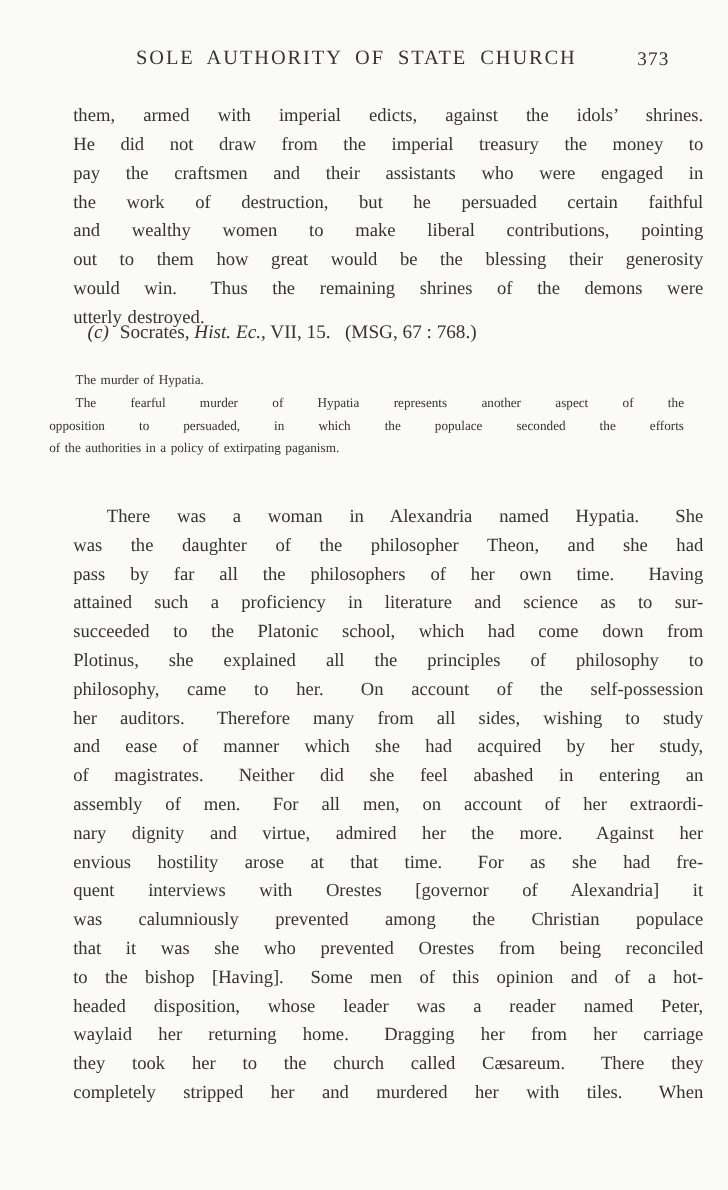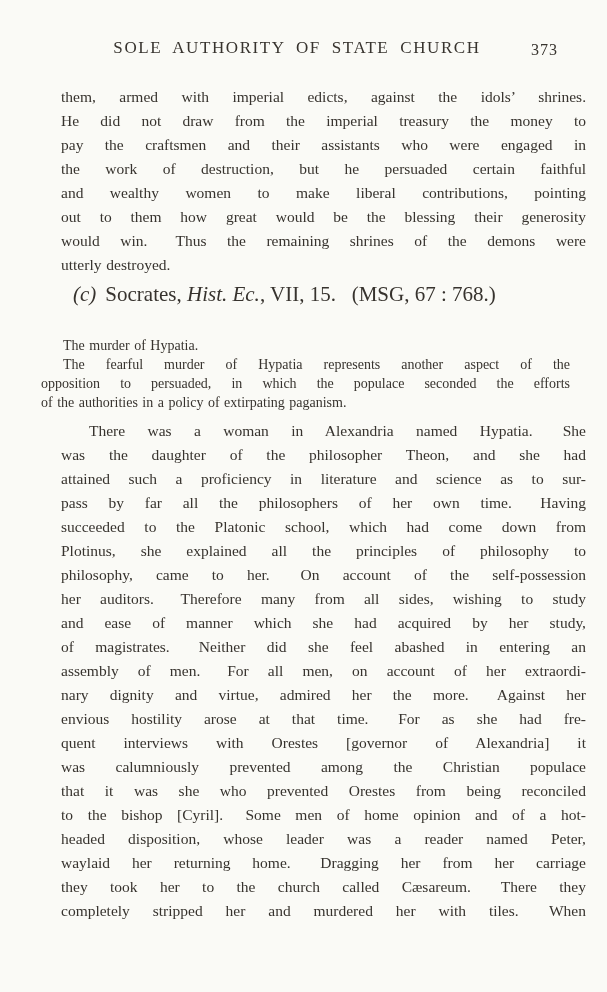--- a/index.html
+++ b/index.html
@@ -62,36 +62,36 @@
   .tline.no-just {
     text-align-last: left;
   }
 
   .intro-para   { top: 85px; }
   .extract-para { top: 419px; }
 
   
   .citation {
     position: absolute;
-    top: 281px;
+    top: 265px;
     left: 73px;
-    font-size: 21px;
+    font-size: 16px;
     line-height: 26px;
     white-space: nowrap;
   }
   .cit-label { font-style: italic; margin-right: 9px; }
   .cit-work  { font-style: italic; }
 
   
   .note {
     position: absolute;
-    top: 336px;
+    top: 308px;
     left: 41px;
     width: 529px;
-    font-size: 14px;
+    font-size: 11px;
     line-height: 19px;
   }
   .note .heading {
     padding-left: 22px;
     text-align: left;
   }
 </style>
 </head>
 <body>
 
@@ -122,34 +122,34 @@
     <div>
         <div class="tline" style="padding-left: 22px;">The fearful murder of Hypatia represents another aspect of the</div>
         <div class="tline">opposition to persuaded, in which the populace seconded the efforts</div>
         <div class="tline no-just">of the authorities in a policy of extirpating paganism.</div>
       </div>
   </div>
 
   <div class="textblock extract-para">
       <div class="tline" style="padding-left: 28px;">There was a woman in Alexandria named Hypatia.  She</div>
       <div class="tline">was the daughter of the philosopher Theon, and she had</div>
+      <div class="tline">pass by far all the philosophers of her own time.  Having</div>
       <div class="tline">attained such a proficiency in literature and science as to sur-</div>
-      <div class="tline">pass by far all the philosophers of her own time.  Having</div>
       <div class="tline">succeeded to the Platonic school, which had come down from</div>
       <div class="tline">Plotinus, she explained all the principles of philosophy to</div>
       <div class="tline">philosophy, came to her.  On account of the self-possession</div>
       <div class="tline">her auditors.  Therefore many from all sides, wishing to study</div>
       <div class="tline">and ease of manner which she had acquired by her study,</div>
       <div class="tline">of magistrates.  Neither did she feel abashed in entering an</div>
       <div class="tline">assembly of men.  For all men, on account of her extraordi-</div>
       <div class="tline">nary dignity and virtue, admired her the more.  Against her</div>
       <div class="tline">envious hostility arose at that time.  For as she had fre-</div>
       <div class="tline">quent interviews with Orestes [governor of Alexandria] it</div>
       <div class="tline">was calumniously prevented among the Christian populace</div>
       <div class="tline">that it was she who prevented Orestes from being reconciled</div>
-      <div class="tline">to the bishop [Cyril].  Some men of home opinion and of a hot-</div>
+      <div class="tline">to the bishop [Having].  Some men of this opinion and of a hot-</div>
       <div class="tline">headed disposition, whose leader was a reader named Peter,</div>
       <div class="tline">waylaid her returning home.  Dragging her from her carriage</div>
       <div class="tline">they took her to the church called Cæsareum.  There they</div>
       <div class="tline">completely stripped her and murdered her with tiles.  When</div>
     </div>
 
 </div>
 
 </body></html>

